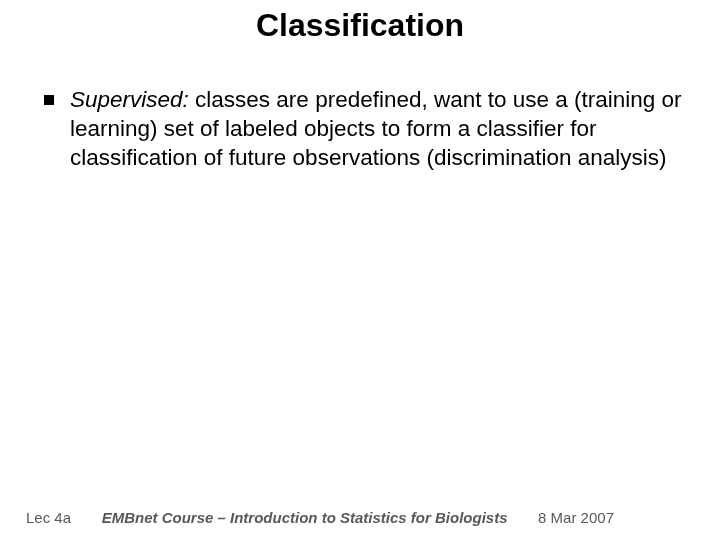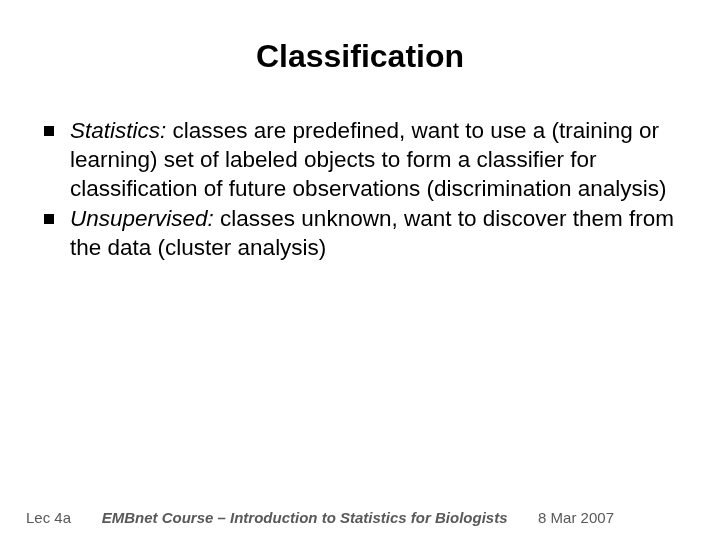--- a/index.html
+++ b/index.html
@@ -7,21 +7,21 @@
   body {
     font-family: "Comic Sans MS", "Comic Sans", cursive, sans-serif;
     background: #ffffff;
     color: #000000;
     position: relative;
     overflow: hidden;
   }
   .slide {
     width: 720px;
     height: 540px;
-    padding: 38px 30px 0 30px;
+    padding: 7px 30px 0 30px;
     position: relative;
   }
   .title {
     text-align: center;
     font-size: 32px;
     font-weight: bold;
     margin-bottom: 42px;
   }
   .bullets {
     list-style: none;
@@ -74,24 +74,21 @@
 </style>
 </head>
 <body>
 
 <div class="slide">
 
   <h1 class="title">Classification</h1>
 
   <ul class="bullets">
     <li>
-      <span class="term">Statistics:</span><span>  classes are predefined, want to use a (training or learning) set of labeled objects to form a classifier for classification of future observations (discrimination analysis)</span>
-    </li>
-    <li>
-      <span class="term">Unsupervised:</span><span>  classes unknown, want to discover them from the data (cluster analysis)</span>
+      <span class="term">Supervised:</span><span>  classes are predefined, want to use a (training or learning) set of labeled objects to form a classifier for classification of future observations (discrimination analysis)</span>
     </li>
   </ul>
 
   <div class="footer">
     <span class="left">Lec 4a</span>
     <span class="center">EMBnet Course – Introduction to Statistics for Biologists</span>
     <span class="right">8 Mar 2007</span>
   </div>
 
 </div>

